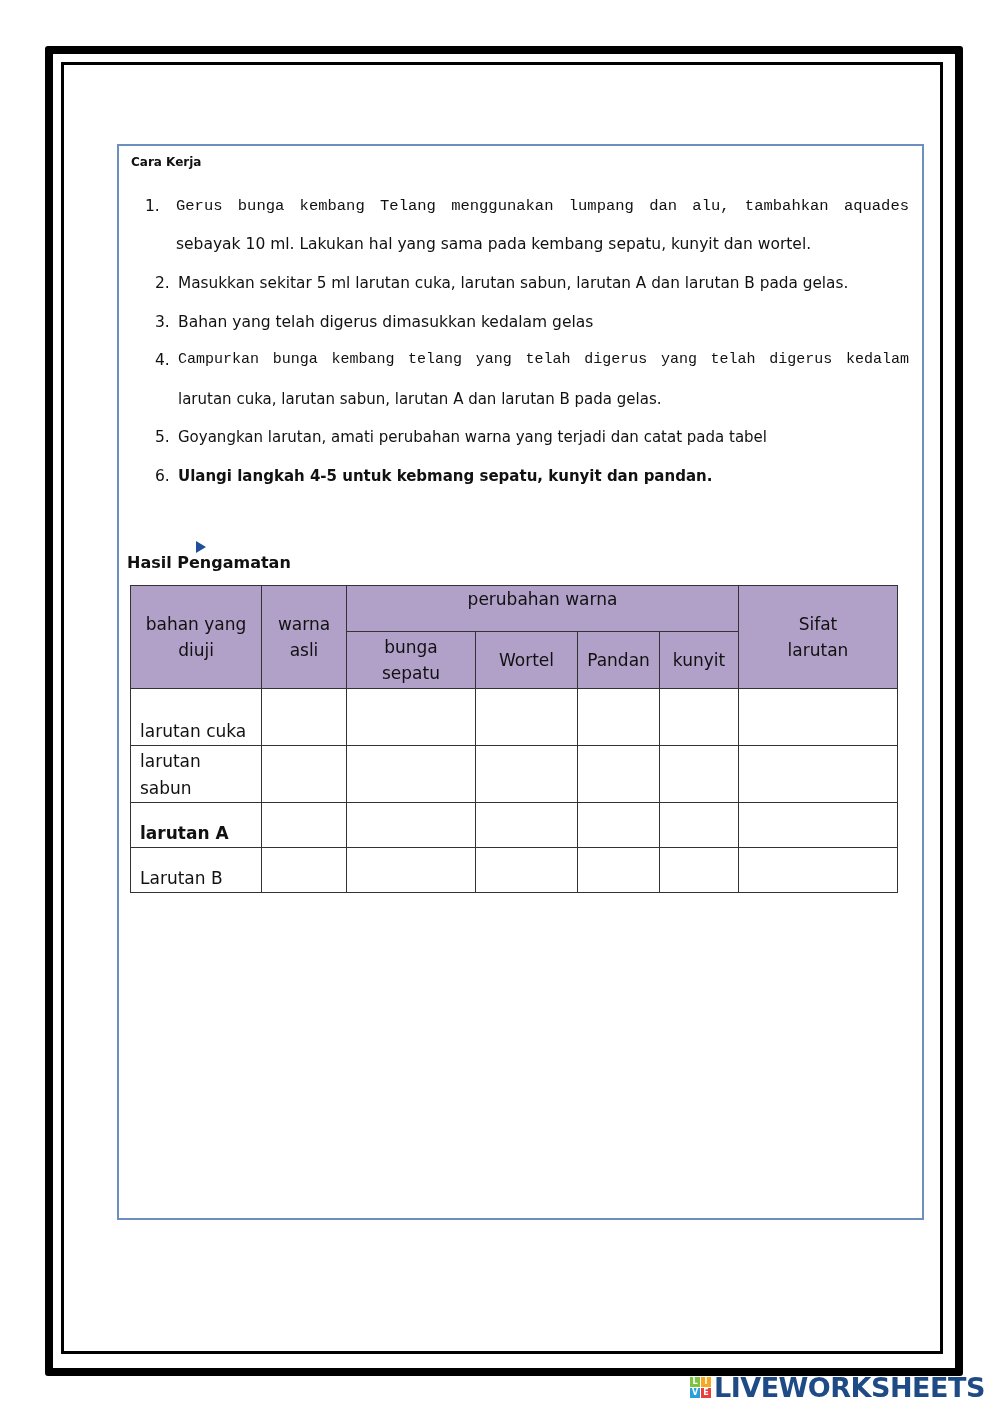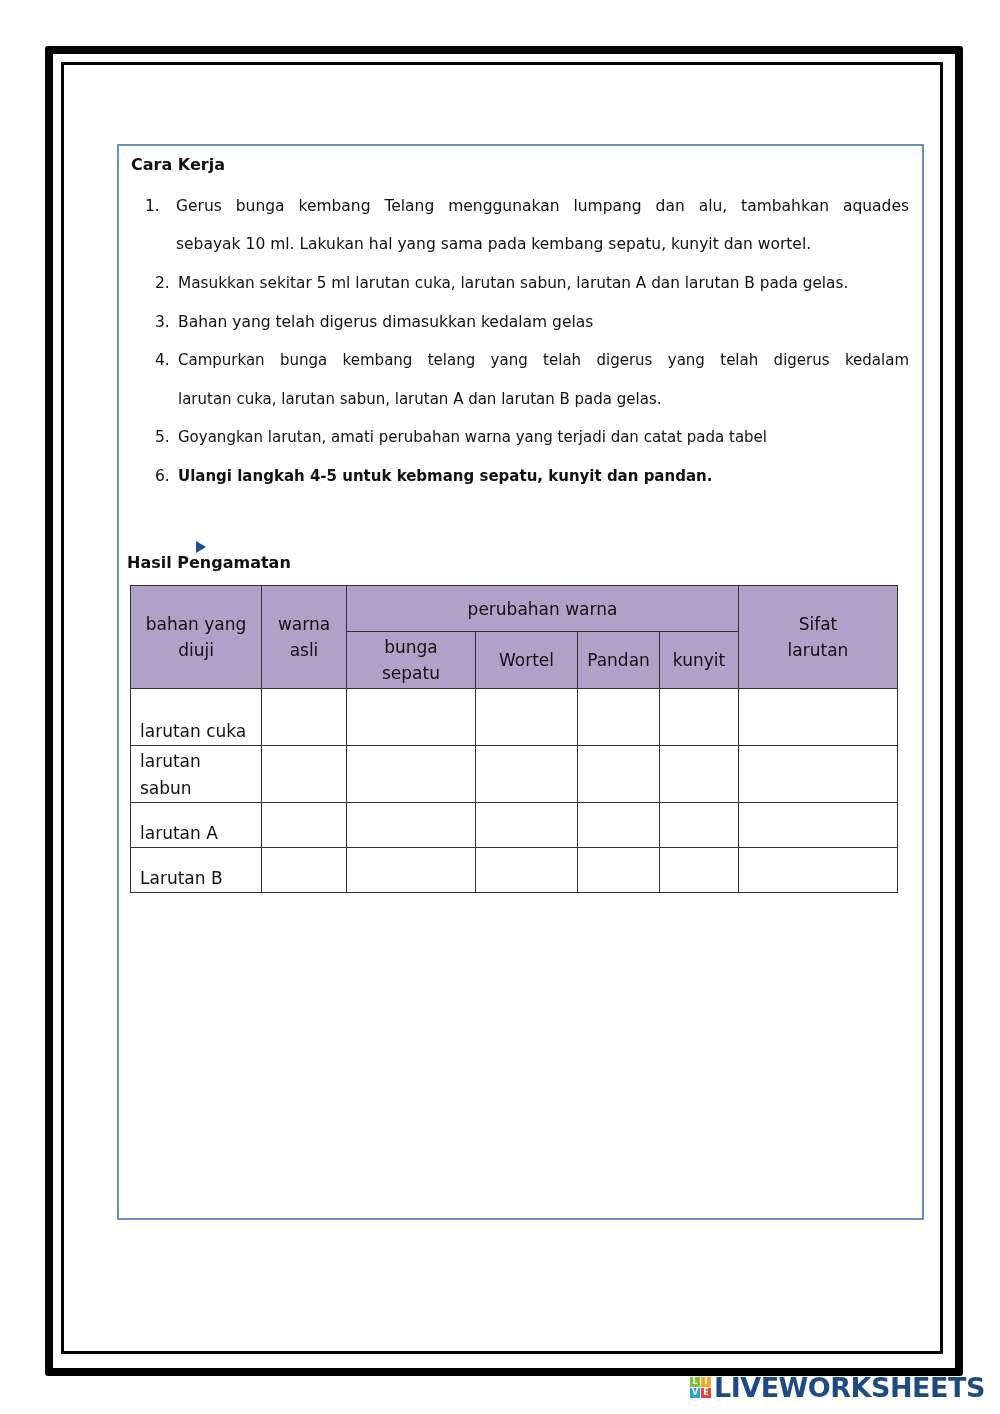--- a/index.html
+++ b/index.html
@@ -14,27 +14,27 @@
   }
   .frame-inner {
     position: absolute; left: 61px; top: 62px; width: 876px; height: 1286px;
     border: 3px solid #000;
   }
   .content-box {
     position: absolute; left: 117px; top: 144px; width: 803px; height: 1072px;
     border: 2px solid #6d8fbf;
   }
   .title {
-    position: absolute; left: 131px; top: 155px; font-size: 16px; font-weight: bold;
+    position: absolute; left: 131px; top: 155px; font-size: 12px; font-weight: bold;
   }
   .step {
     position: absolute; font-size: 15.5px; line-height: 20px; white-space: nowrap;
   }
   .justify {
-    text-align: justify; text-align-last: justify; white-space: normal;
+    text-align: justify; text-align-last: justify; white-space: normal; font-family: Liberation Mono, monospace;
   }
   .section-head {
     position: absolute; left: 127px; top: 541px; font-size: 16px; font-weight: bold;
     display: flex; align-items: center; flex-direction: column;
   }
   .tri {
     width: 0; height: 0; border-top: 6px solid transparent; border-bottom: 6px solid transparent;
     border-left: 10px solid #1f4e9a; margin-right: 16px;
   }
   table.obs {
@@ -109,21 +109,21 @@
       <col style="width:129px">
       <col style="width:102px">
       <col style="width:82px">
       <col style="width:79px">
       <col style="width:159px">
   </colgroup>
   <tbody>
       <tr style="height:46px;">
     <th rowspan="2" style="padding:0 10px;">bahan yang diuji</th>
     <th rowspan="2" style="padding:0 12px;">warna asli</th>
-    <th colspan="4" style="vertical-align:top; padding-top:10px;margin-top:16px;">perubahan warna</th>
+    <th colspan="4" style="vertical-align:top; margin-top:16px;">perubahan warna</th>
     <th rowspan="2" style="padding:4px 40px;">Sifat larutan</th>
   </tr>
   <tr style="height:57px;">
     <th style="padding:0 30px;">bunga sepatu</th>
     <th>Wortel</th>
     <th>Pandan</th>
     <th>kunyit</th>
   </tr>
   <tr style="height:57px;">
     <td class="label" style="">larutan cuka</td>
@@ -136,21 +136,21 @@
   </tr>
   <tr style="height:57px;margin-left:16px;">
     <td class="label" style="padding-right:50px;">larutan sabun</td>
     <td></td>
         <td></td>
         <td></td>
         <td></td>
         <td></td>
         <td></td>
   </tr>
-  <tr style="height:45px;">
+  <tr style="height:45px;font-weight:bold;">
     <td class="label">larutan A</td>
     <td></td>
         <td></td>
         <td></td>
         <td></td>
         <td></td>
         <td></td>
   </tr>
   <tr style="height:45px;">
     <td class="label">Larutan B</td>

